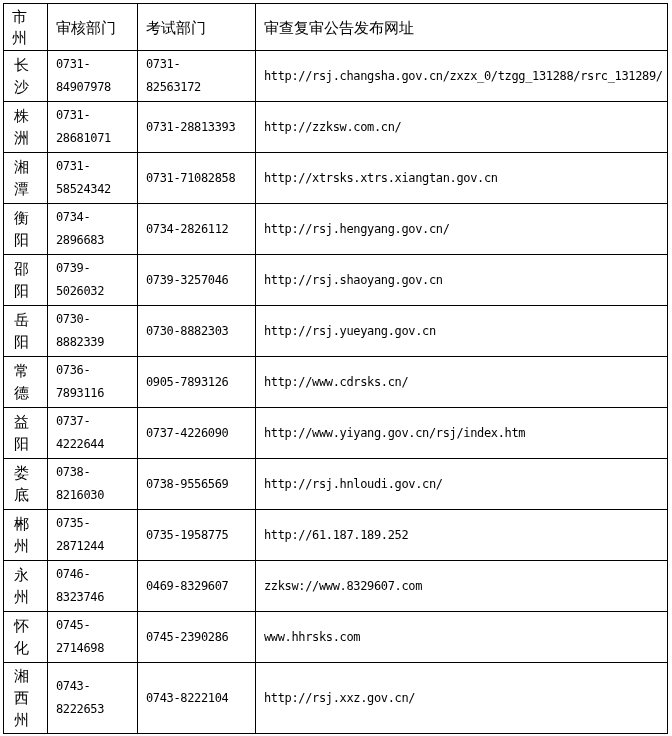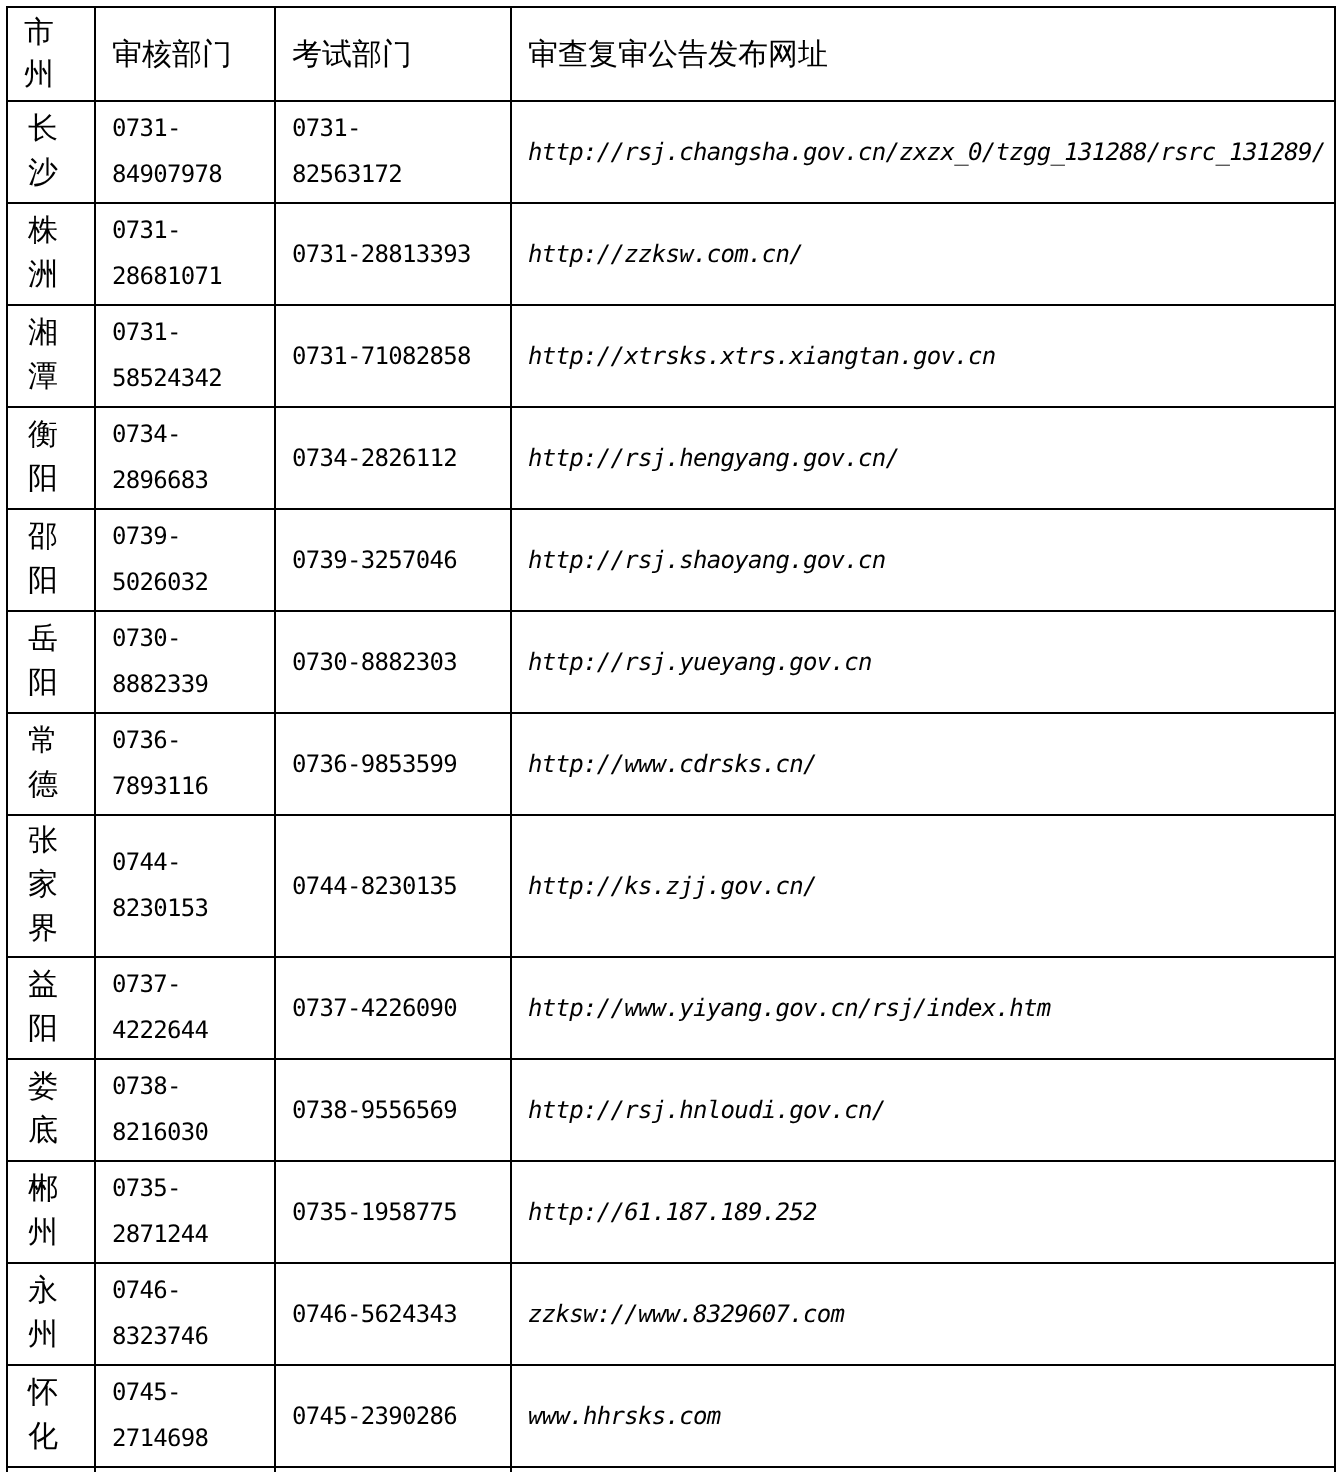--- a/index.html
+++ b/index.html
@@ -47,21 +47,20 @@
     line-height: 21px;
   }
   .mono {
     font-family: "DejaVu Sans Mono", monospace;
     font-size: 12px;
     line-height: 23px;
     letter-spacing: -0.35px;
   }
   td.url-cell {
     white-space: pre;
-    font-style: italic;
   }
 </style>
 </head>
 <body>
 
 <div class="page">
   <table class="contact-table">
     <colgroup>
       <col class="c1">
       <col class="c2">
@@ -125,30 +124,22 @@
           <td class="mono">0730-
 8882339</td>
           <td class="mono">0730-8882303</td>
           <td class="mono url-cell">http://rsj.yueyang.gov.cn</td>
         </tr>
         <tr>
           <td class="cjk">常
 德</td>
           <td class="mono">0736-
 7893116</td>
-          <td class="mono">0736-9853599</td>
+          <td class="mono">0905-7893126</td>
           <td class="mono url-cell">http://www.cdrsks.cn/</td>
-        </tr>
-        <tr>
-          <td class="cjk">张家
-界</td>
-          <td class="mono">0744-
-8230153</td>
-          <td class="mono">0744-8230135</td>
-          <td class="mono url-cell">http://ks.zjj.gov.cn/</td>
         </tr>
         <tr>
           <td class="cjk">益
 阳</td>
           <td class="mono">0737-
 4222644</td>
           <td class="mono">0737-4226090</td>
           <td class="mono url-cell">http://www.yiyang.gov.cn/rsj/index.htm</td>
         </tr>
         <tr>
@@ -165,21 +156,21 @@
           <td class="mono">0735-
 2871244</td>
           <td class="mono">0735-1958775</td>
           <td class="mono url-cell">http://61.187.189.252</td>
         </tr>
         <tr>
           <td class="cjk">永
 州</td>
           <td class="mono">0746-
 8323746</td>
-          <td class="mono">0746-5624343</td>
+          <td class="mono">0469-8329607</td>
           <td class="mono url-cell">zzksw://www.8329607.com</td>
         </tr>
         <tr>
           <td class="cjk">怀
 化</td>
           <td class="mono">0745-
 2714698</td>
           <td class="mono">0745-2390286</td>
           <td class="mono url-cell">www.hhrsks.com</td>
         </tr>

